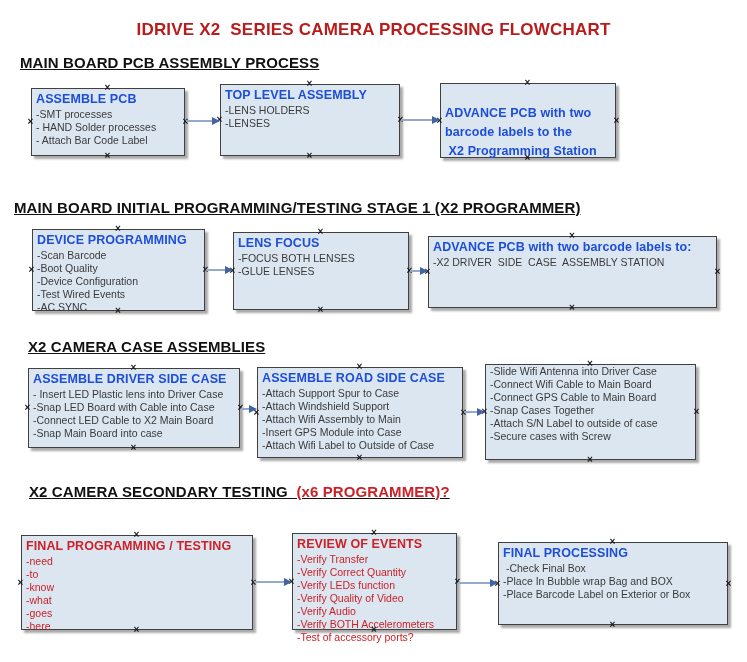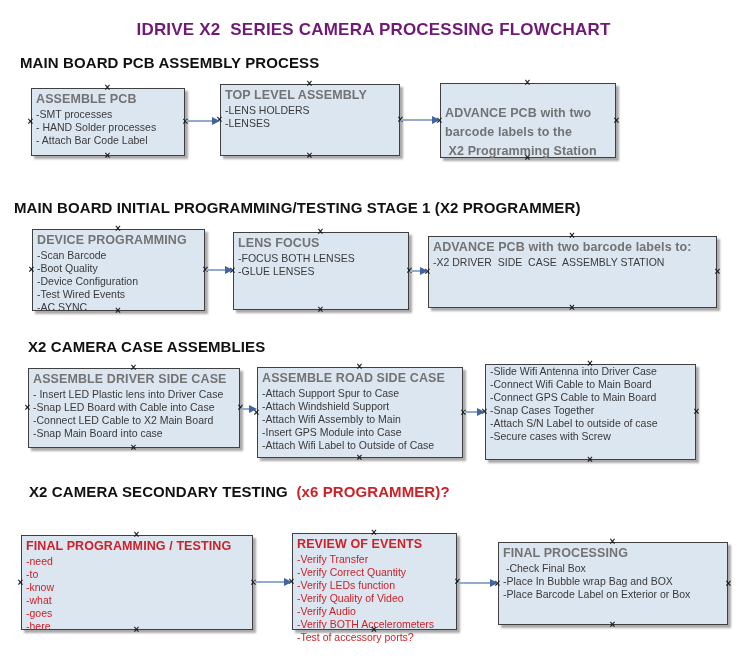--- a/index.html
+++ b/index.html
@@ -6,33 +6,33 @@
     --box-fill:#dce6f1; --box-border:#404040; --arrow-line:#94a9cc;
     --arrow-head:#4165a2; --red:#cc2127; --heading-text:#111111; --item-text:#3a3a3a;
   }
   html,body{margin:0;padding:0;background:#ffffff;}
   .canvas{
     position:relative;width:747px;height:662px;background:#ffffff;overflow:hidden;
     font-family:"Liberation Sans",sans-serif;
   }
   .main-title{
     position:absolute;left:0;top:20px;width:747px;margin:0;text-align:center;
-    font-size:17px;font-weight:bold;color:#701a75;white-space:pre;letter-spacing:.2px;
+    font-size:17px;font-weight:bold;color:#b91c1c;white-space:pre;letter-spacing:.2px;
   }
   .sec{
     position:absolute;margin:0;font-size:15px;font-weight:bold;color:var(--heading-text);
-    white-space:pre;letter-spacing:.1px;
+    white-space:pre;letter-spacing:.1px;text-decoration:underline;
   }
   .sec .redtxt{color:var(--red);}
   .box{
     position:absolute;box-sizing:border-box;background:var(--box-fill);
     border:1.5px solid var(--box-border);box-shadow:3px 3px 2px #aaaaaa;
   }
   .bt{
-    font-size:12.5px;font-weight:bold;line-height:17px;color:#737373;
+    font-size:12.5px;font-weight:bold;line-height:17px;color:#1d4ed8;
     padding:2px 2px 0 4px;white-space:pre;letter-spacing:.1px;
   }
   .bt.tall{line-height:19px;padding-top:20px;}
   .bi{
     font-size:10.5px;line-height:13px;color:var(--item-text);
     padding:0 2px 0 4px;white-space:pre;
   }
   .box.red .bt,.box.red .bi{color:var(--red);}
   .cp{
     position:absolute;font-style:normal;font-weight:bold;font-size:10px;line-height:9px;

